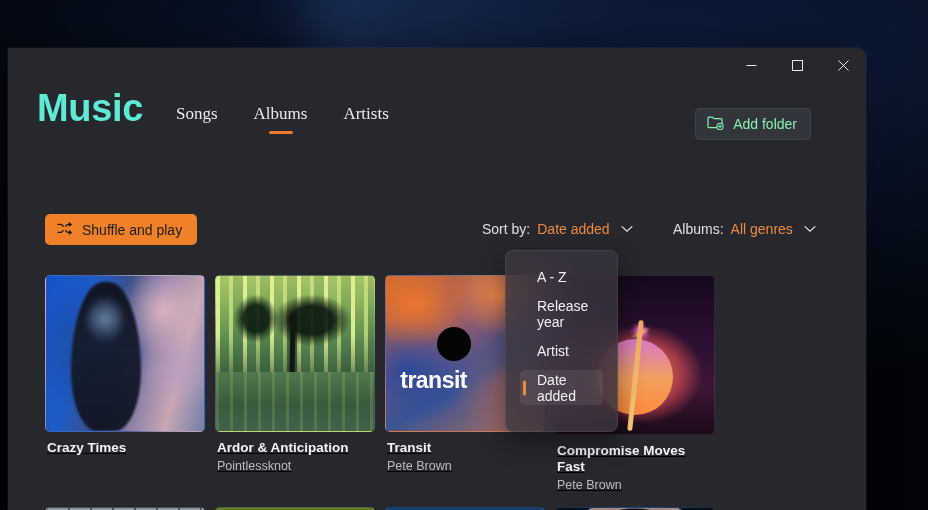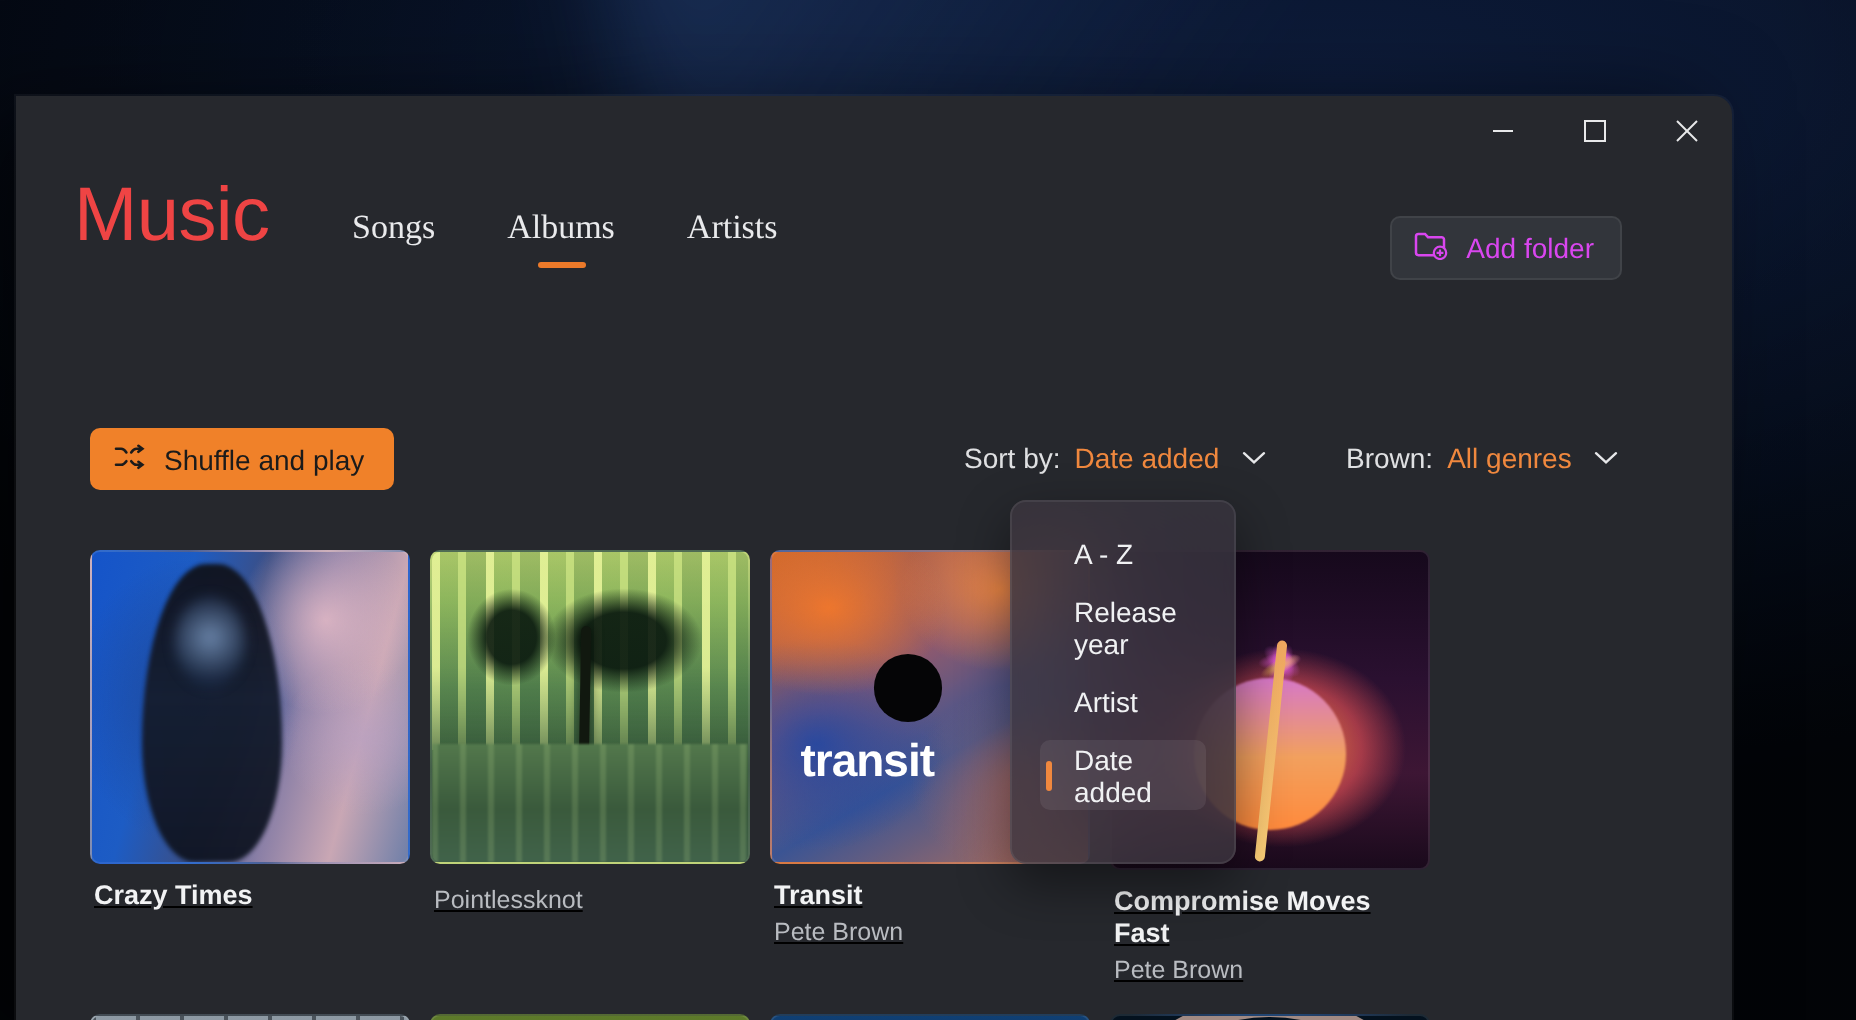--- a/index.html
+++ b/index.html
@@ -92,41 +92,41 @@
     width:46px; height:34px;
     display:flex; align-items:center; justify-content:center;
     color:#e8e9ea;
   }
   .wbtn svg{ display:block; }
 
   
   #header{ position:absolute; left:0; top:40px; right:0; height:62px; }
   #app-title{
     position:absolute; left:29px; top:-1px;
-    font-size:38px; font-weight:400; color:#ef4444; letter-spacing:-.3px;
+    font-size:38px; font-weight:700; color:#5eead4; letter-spacing:-.3px;
   }
   #tabs{
     position:absolute; left:168px; top:16px;
     display:flex; gap:36px; align-items:flex-start;font-family:Liberation Serif, serif;
   }
   .tab{
     position:relative;
     font-size:17px; color:#e9eaec; padding-bottom:12px;
     white-space:nowrap;
   }
   .tab.active::after{
     content:""; position:absolute; left:50%; transform:translateX(-50%);
     bottom:2px; width:24px; height:3px; border-radius:2px; background:#ec7a2a;
   }
   #add-folder{
     position:absolute; right:55px; top:20px;
     height:32px; padding:0 13px 0 11px;
     display:flex; align-items:center; gap:9px;
     background:#32353b; border:1px solid rgba(255,255,255,.07);
-    border-radius:5px; color:#d946ef; font-size:14px;
+    border-radius:5px; color:#86efac; font-size:14px;
   }
 
   
   #controls{ position:absolute; left:0; top:160px; right:0; height:42px; }
   #shuffle{
     position:absolute; left:37px; top:6px;
     height:31px; padding:0 15px 0 12px;
     display:flex; align-items:center; gap:9px;
     background:#f08129; border-radius:5px;
     color:#1b1b1b; font-size:14px; font-weight:500;
@@ -403,21 +403,21 @@
       <span>Sort by:</span>
       <span class="sel-value">Date added</span>
       <span class="chev">
         <svg width="12" height="8" viewBox="0 0 12 8" fill="none">
             <path d="M1 1.6L6 6.2l5-4.6" stroke="currentColor" stroke-width="1.2" stroke-linecap="round"></path>
           </svg>
       </span>
     </div>
 
     <div class="selector" id="genre">
-      <span>Brown:</span>
+      <span>Albums:</span>
       <span class="sel-value">All genres</span>
       <span class="chev">
         <svg width="12" height="8" viewBox="0 0 12 8" fill="none">
             <path d="M1 1.6L6 6.2l5-4.6" stroke="currentColor" stroke-width="1.2" stroke-linecap="round"></path>
           </svg>
       </span>
     </div>
   </div>
 
   <div id="grid">
@@ -432,20 +432,21 @@
       </div>
 
       <div class="card">
         <div class="art art-ardor">
           <div class="tunnel"></div>
             <div class="vaults"></div>
           <div class="fig"></div>
             <div class="floor"></div>
         </div>
         <div class="meta">
+          <div class="a-title">Ardor &amp; Anticipation</div>
           <div class="a-artist">Pointlessknot</div>
         </div>
       </div>
 
       <div class="card">
         <div class="art art-transit">
           <div class="hole"></div>
           <div class="word">transit</div>
         </div>
         <div class="meta">

